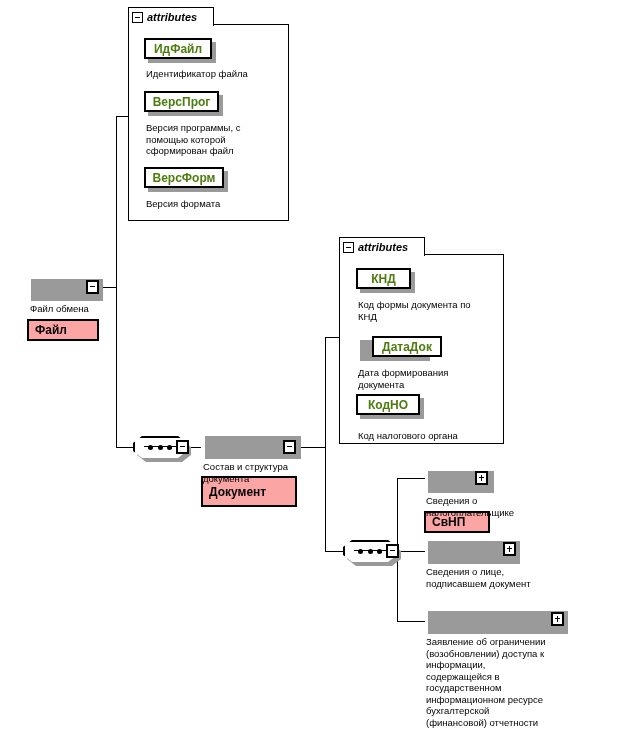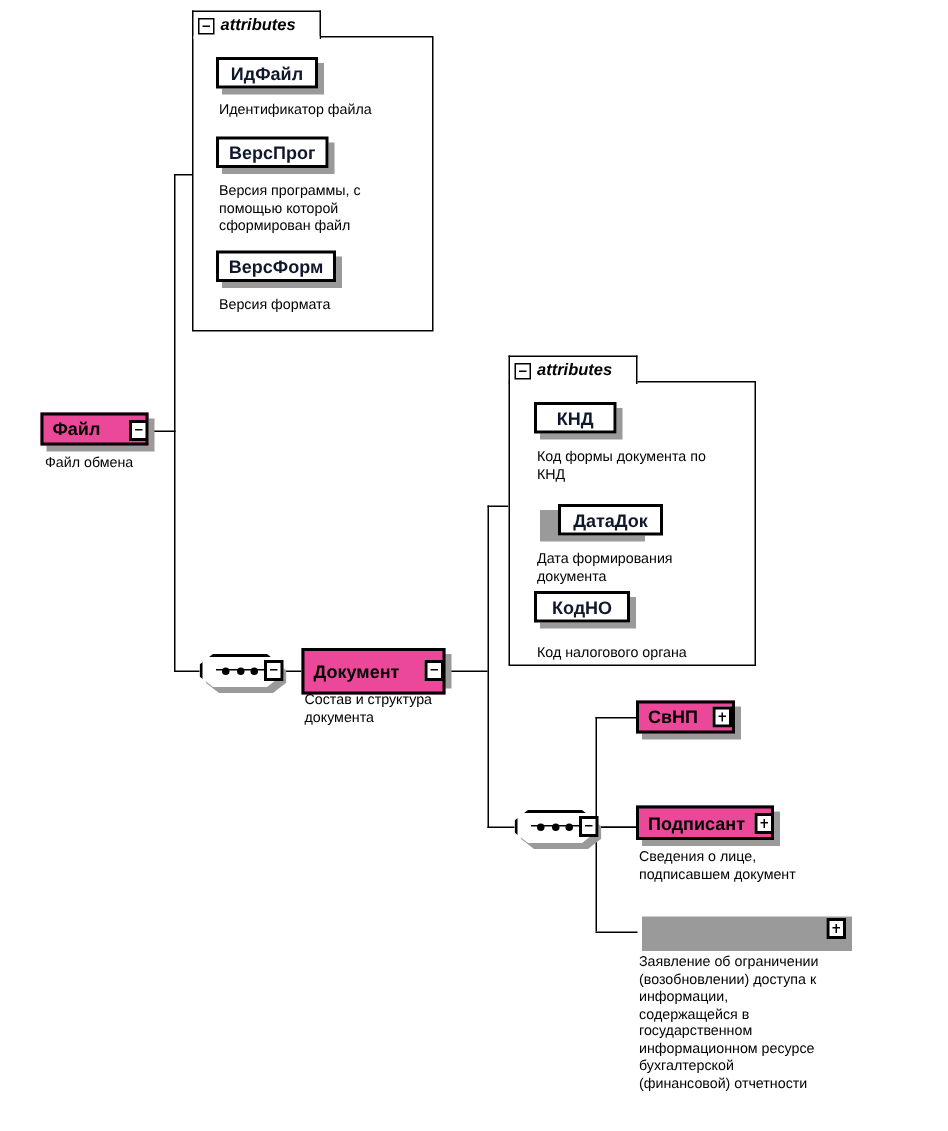--- a/index.html
+++ b/index.html
@@ -66,23 +66,24 @@
     content:"";position:absolute;
     left:2px;right:2px;top:4px;
     height:1px;background:#000;
   }
 
   
   .node{
     position:absolute;
     box-sizing:border-box;
     border:2px solid #000;
-    background:#ec4899;
+    background:#fca5a5;
     display:flex;align-items:center;
     z-index:5;
+    margin-top:44px;
   }
   .node .nm{
     font-weight:bold;
     font-size:12px;
     color:#000;
     white-space:nowrap;
     padding:0 6px;
     line-height:1;
   }
   .shadow{
@@ -96,21 +97,21 @@
     position:absolute;
     box-sizing:border-box;
     border:2px solid #000;
     background:#fff;
     display:flex;align-items:center;justify-content:center;
     z-index:5;
   }
   .attrbox .nm{
     font-weight:bold;
     font-size:12px;
-    color:#0f172a;
+    color:#4d7c0f;
     white-space:nowrap;
     line-height:1;
     text-align:right;
   }
 
   
   .cap{
     position:absolute;
     font-size:9.5px;
     line-height:11.5px;
@@ -288,25 +289,24 @@
         <i></i>
       </div>
   </div>
   <div class="tog" style="left:386px;top:544px;"></div>
 
   <div class="shadow" style="left:428px;top:471px;width:66px;height:22px;"></div>
   <div class="node" style="left:424px;top:467px;width:66px;height:22px;">
     <span class="nm">СвНП</span>
   </div>
   <div class="tog plus" style="left:475px;top:471px;"></div>
+  <div class="cap" style="left:426px;top:495px;width:150px;">Сведения о
+налогоплательщике</div>
 
   <div class="shadow" style="left:428px;top:541px;width:92px;height:23px;"></div>
-  <div class="node" style="left:424px;top:537px;width:92px;height:23px;">
-    <span class="nm">Подписант</span>
-  </div>
   <div class="tog plus" style="left:503px;top:542px;"></div>
   <div class="cap" style="left:426px;top:566px;width:155px;">Сведения о лице,
 подписавшем документ</div>
 
   <div class="shadow" style="left:428px;top:611px;width:140px;height:23px;"></div>
   <div class="tog plus" style="left:551px;top:612px;"></div>
   <div class="cap" style="left:426px;top:636px;width:175px;">Заявление об ограничении
 (возобновлении) доступа к
 информации,
 содержащейся в

